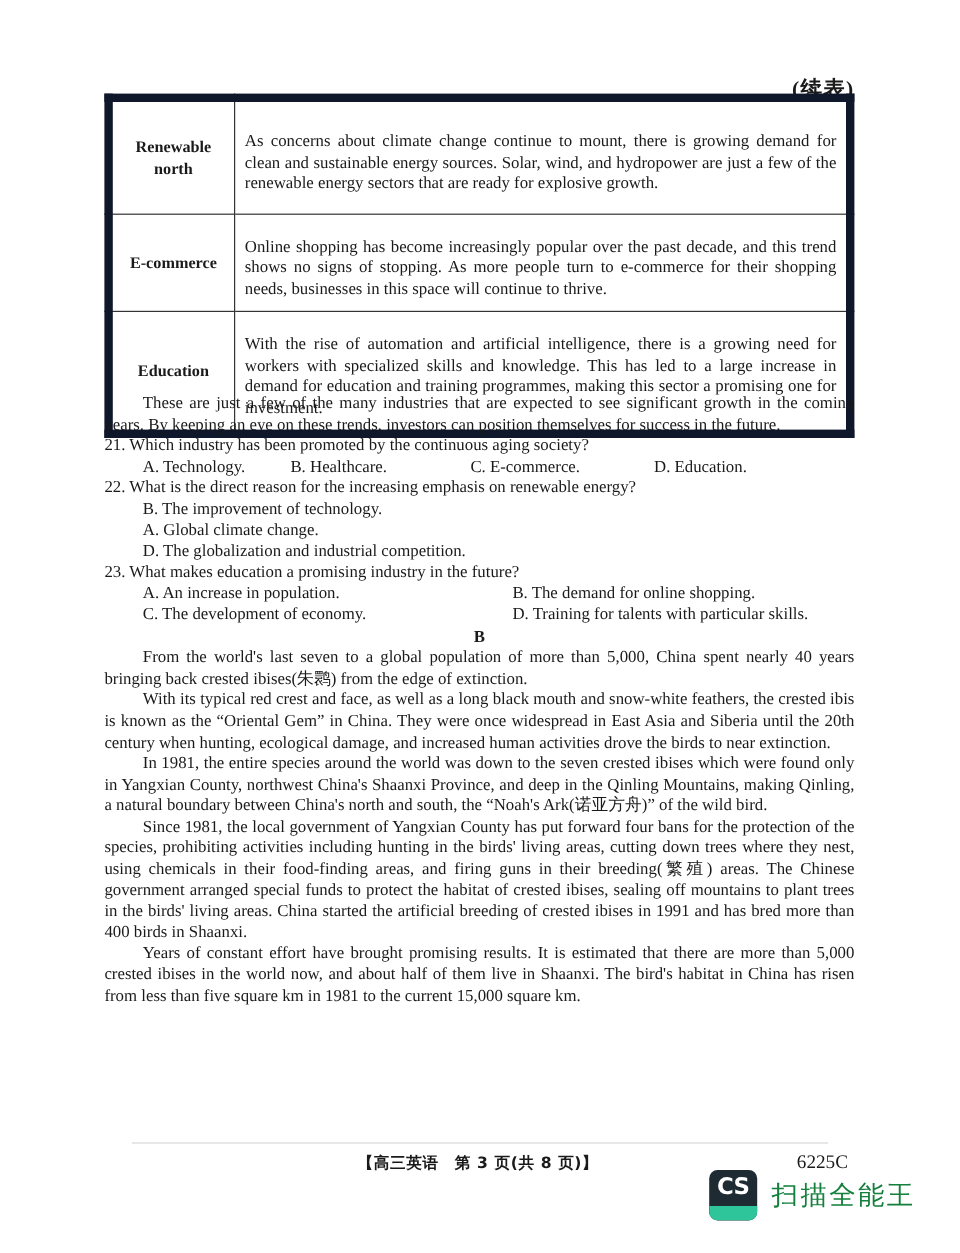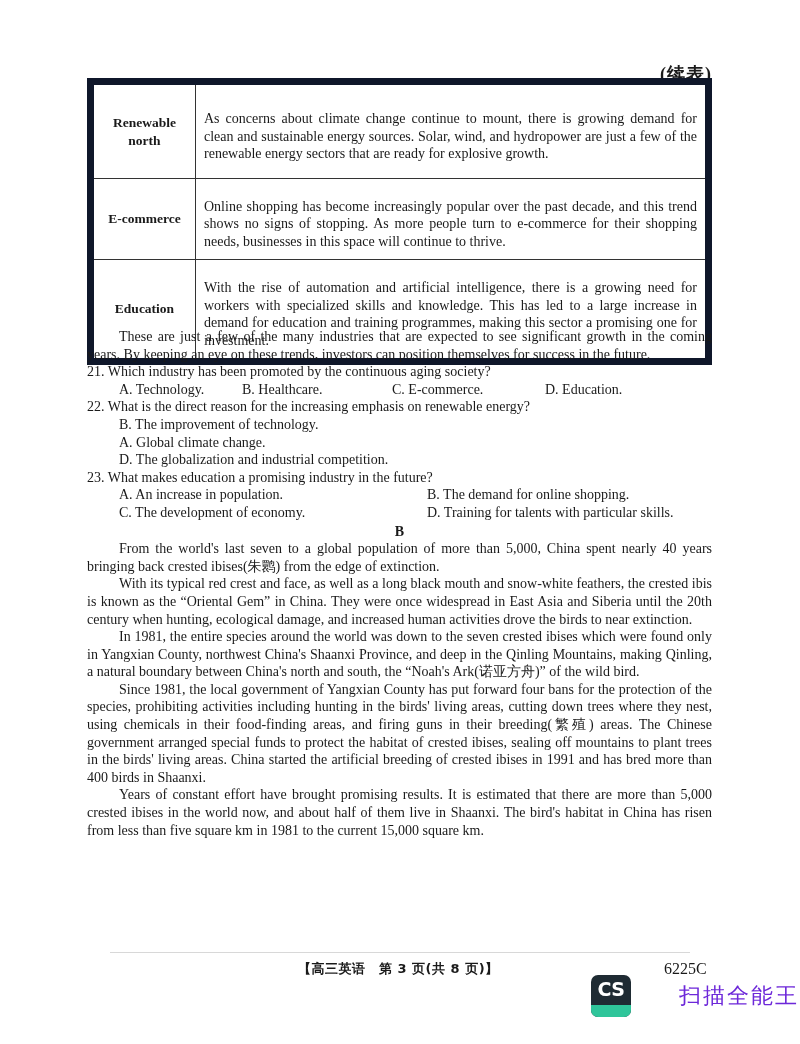--- a/index.html
+++ b/index.html
@@ -55,38 +55,38 @@
     font-size: 13px; font-weight: bold; letter-spacing: 0.5px;
     font-family: "DejaVu Sans", sans-serif;
   }
   .footer-code {
     position: absolute; top: 960px; left: 624px;
     font-size: 16px;
     margin-left: 40px;
   }
   .scanner-badge {
     position: absolute; left: 591px; top: 975px;
-    display: flex; align-items: center; gap: 48px;
+    display: flex; align-items: center;
   }
   .cs-logo {
     width: 40px; height: 42px; border-radius: 7px; overflow: hidden;
     position: relative; background: #1f2b33;
   }
   .cs-logo .cs-text {
     position: absolute; top: 3px; left: 0; width: 40px; text-align: center;
     color: #ffffff; font-family: "DejaVu Sans", sans-serif; font-weight: bold;
     font-size: 19px; letter-spacing: -0.5px;
   }
   .cs-logo .cs-band {
     position: absolute; bottom: 0; left: 0; width: 40px; height: 12px;
     background: #2fc59a;
   }
   .scanner-name {
-    margin-left: 0; font-family: "DejaVu Sans", sans-serif;
-    font-size: 22px; color: #6d28d9; letter-spacing: 2px;
+    margin-left: 12px; font-family: "DejaVu Sans", sans-serif;
+    font-size: 22px; color: #15803d; letter-spacing: 2px;
   }
 </style>
 </head>
 <body>
 
 <div class="continued">(续表)</div>
 
 <table class="industries">
   <tbody>
       <tr class="row-renewable">

